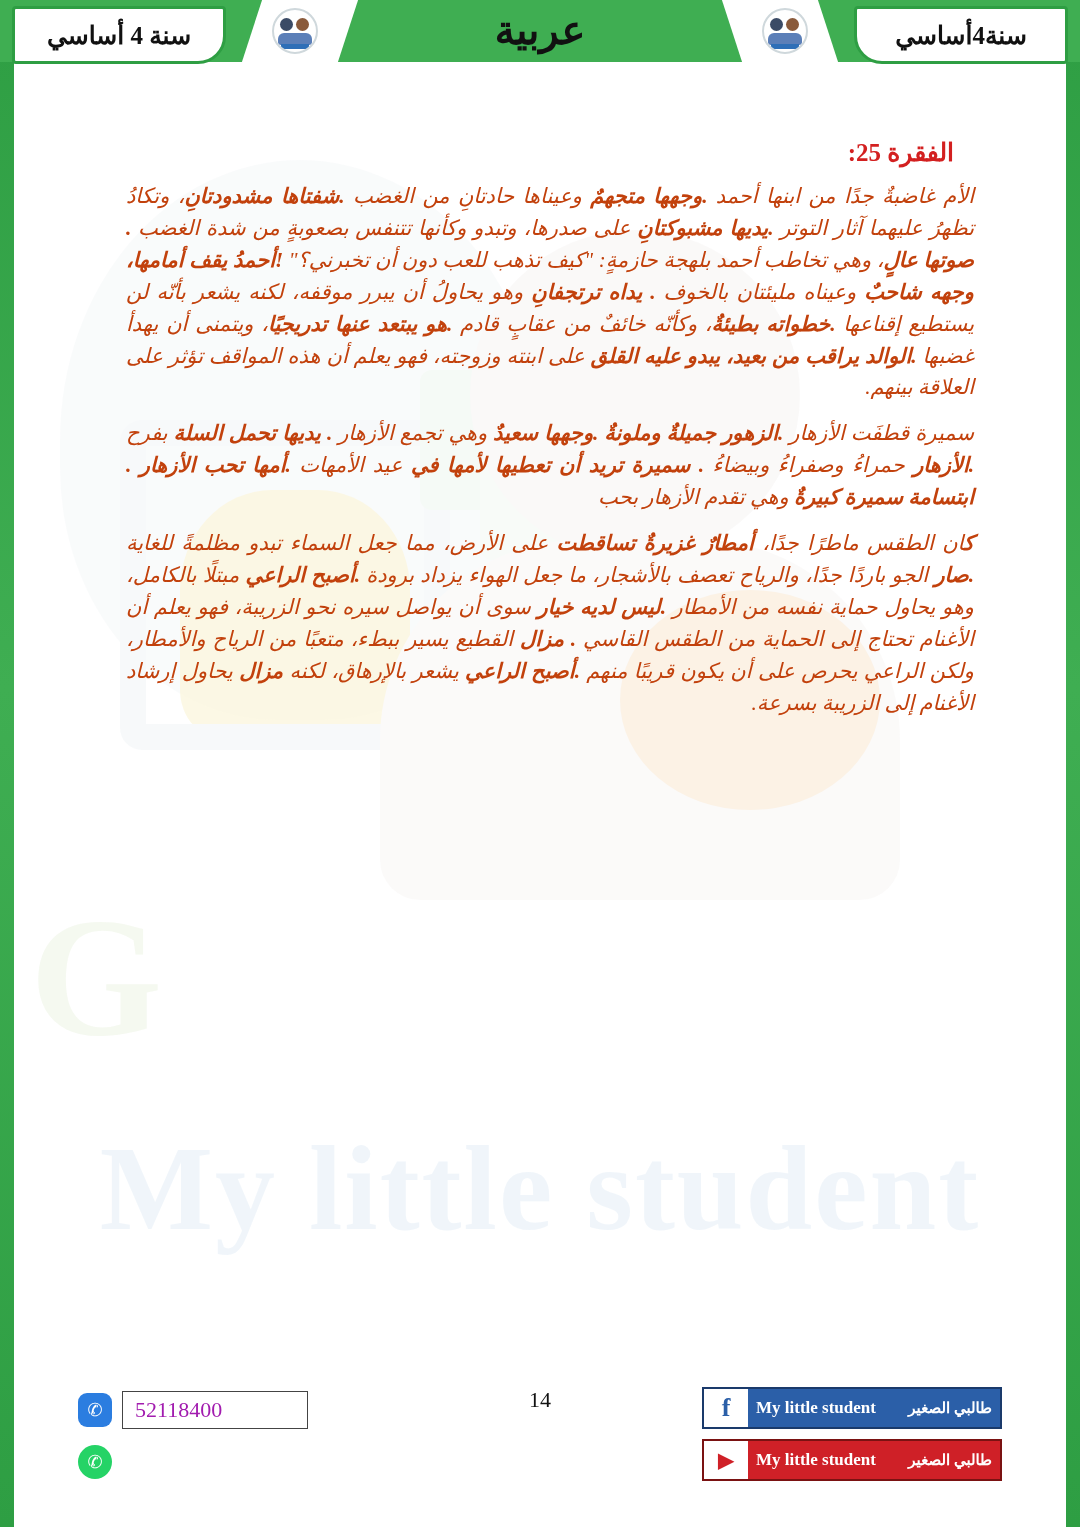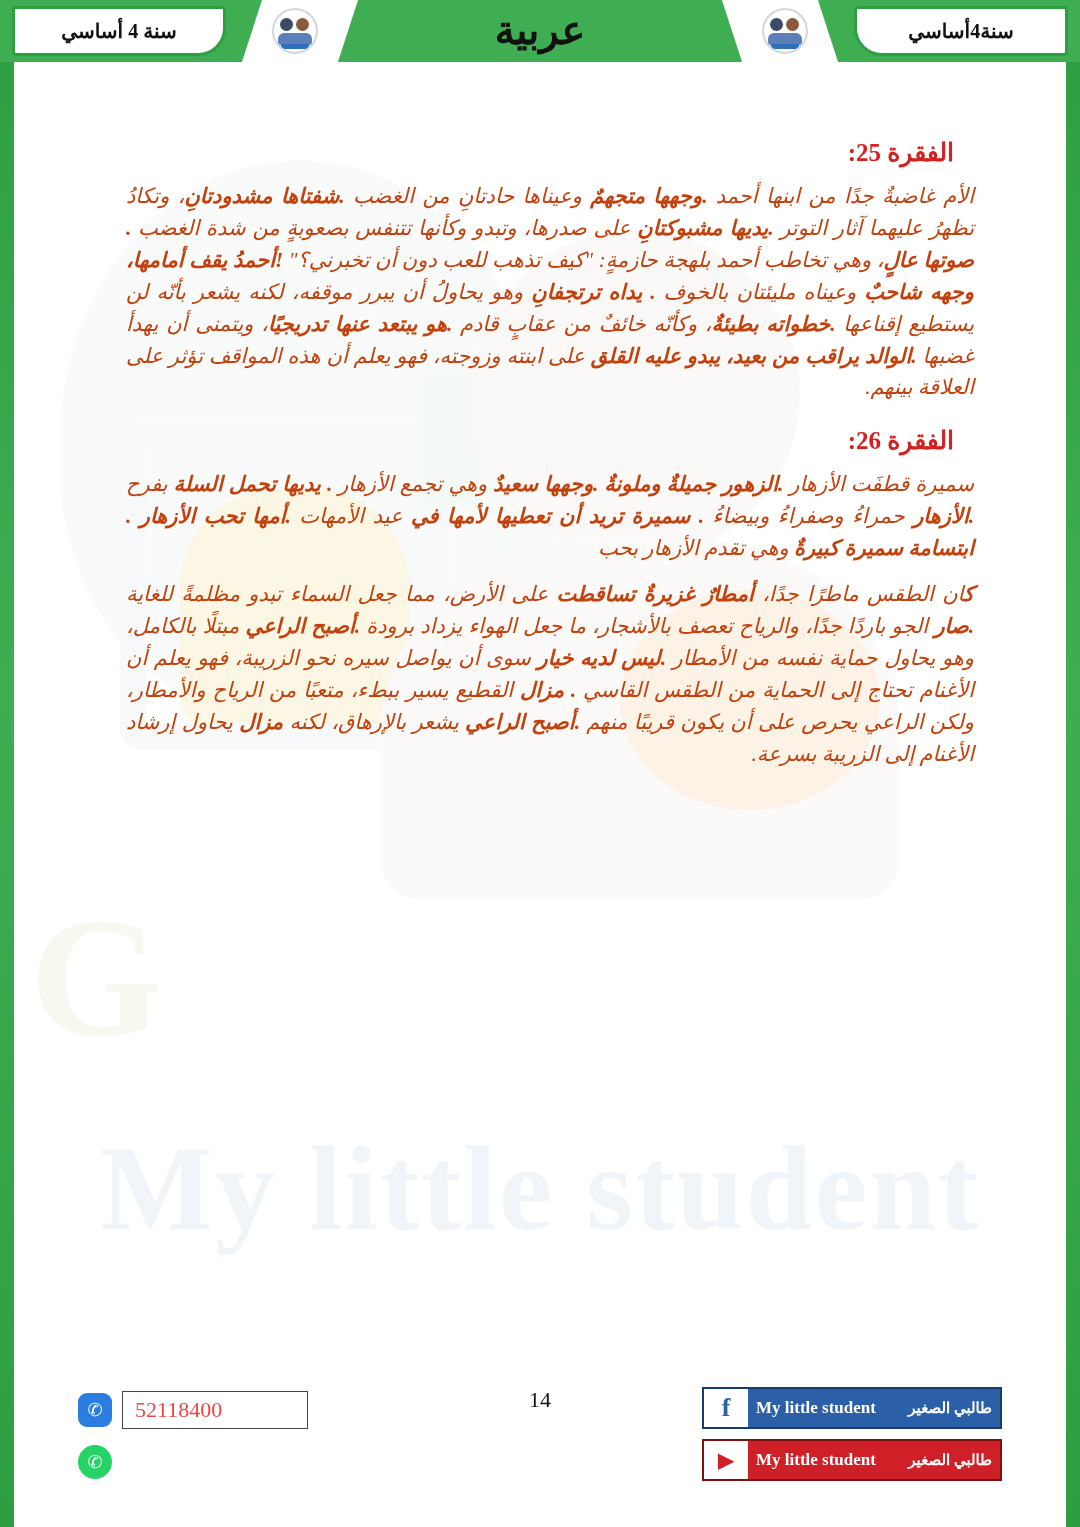--- a/index.html
+++ b/index.html
@@ -138,29 +138,29 @@
     height: 62px;
     width: 96px;
     background: #ffffff;
   }
   .notch-left { left: 252px; transform: skewX(-18deg); }
   .notch-right { right: 252px; transform: skewX(18deg); }
 
   .hdr-tab {
     position: absolute;
     top: 6px;
-    height: 50px;
+    height: 58px;
     background: #ffffff;
     border: 3px solid #2e9e43;
     display: flex;
     align-items: center;
     justify-content: center;
     color: #111;
     font-weight: 700;
-    font-size: 20px;
+    font-size: 25px;
     padding: 0 18px;
   }
   .tab-right {
     right: 12px;
     width: 214px;
     border-radius: 4px 4px 4px 28px;
   }
   .tab-left {
     left: 12px;
     width: 214px;
@@ -301,21 +301,21 @@
     flex: none;
   }
   .ic.tel { background: #2b7de0; border-radius: 9px; }
   .ic.wa { background: #25d366; border-radius: 50%; }
   .num-box {
     border: 1px solid #444;
     background: #fff;
     min-width: 186px;
     padding: 5px 12px;
     font-size: 22px;
-    color: #ef4444;
+    color: #a21caf;
     text-align: left;
   }
   .num-box.wa-box { border-color: #1fae53; }
 
   .social {
     position: absolute;
     right: 78px;
     top: 10px;
     width: 300px;
   }
@@ -403,21 +403,20 @@
     <div class="hdr-tab tab-right">سنة4أساسي</div>
     <div class="hdr-tab tab-left">سنة 4 أساسي</div>
   </div>
 
 
   <div class="content">
 
     <div class="sec-head sp-25">الفقرة 25:</div>
     <div class="para">الأم غاضبةٌ جدًا من ابنها أحمد <b>.وجهها متجهمٌ</b> وعيناها حادتانِ من الغضب <b>.شفتاها مشدودتانِ</b>، وتكادُ تظهرُ عليهما آثار التوتر <b>.يديها مشبوكتانِ</b> على صدرها، وتبدو وكأنها تتنفس بصعوبةٍ من شدة الغضب <b>. صوتها عالٍ</b>، وهي تخاطب أحمد بلهجة حازمةٍ: "كيف تذهب للعب دون أن تخبرني؟" <b>!أحمدُ يقف أمامها، وجهه شاحبٌ</b> وعيناه مليئتان بالخوف <b>. يداه ترتجفانِ</b> وهو يحاولُ أن يبرر موقفه، لكنه يشعر بأنّه لن يستطيع إقناعها <b>.خطواته بطيئةٌ</b>، وكأنّه خائفٌ من عقابٍ قادم <b>.هو يبتعد عنها تدريجيًا</b>، ويتمنى أن يهدأ غضبها <b>.الوالد يراقب من بعيد، يبدو عليه القلق</b> على ابنته وزوجته، فهو يعلم أن هذه المواقف تؤثر على العلاقة بينهم.</div>
 
-    <div class="sec-head sp-26">الفقرة 26:</div>
     <div class="para">سميرة قطفَت الأزهار <b>.الزهور جميلةٌ وملونةٌ .وجهها سعيدٌ</b> وهي تجمع الأزهار <b>. يديها تحمل السلة</b> بفرح <b>.الأزهار</b> حمراءُ وصفراءُ وبيضاءُ <b>. سميرة تريد أن تعطيها لأمها في</b> عيد الأمهات <b>.أمها تحب الأزهار . ابتسامة سميرة كبيرةٌ</b> وهي تقدم الأزهار بحب</div>
 
     <div class="para"><b>ك</b>ان الطقس ماطرًا جدًا، <b>أمطارٌ غزيرةٌ تساقطت</b> على الأرض، مما جعل السماء تبدو مظلمةً للغاية <b>.صار</b> الجو باردًا جدًا، والرياح تعصف بالأشجار، ما جعل الهواء يزداد برودة <b>.أصبح الراعي</b> مبتلًا بالكامل، وهو يحاول حماية نفسه من الأمطار <b>.ليس لديه خيار</b> سوى أن يواصل سيره نحو الزريبة، فهو يعلم أن الأغنام تحتاج إلى الحماية من الطقس القاسي <b>. مزال</b> القطيع يسير ببطء، متعبًا من الرياح والأمطار، ولكن الراعي يحرص على أن يكون قريبًا منهم <b>.أصبح الراعي</b> يشعر بالإرهاق، لكنه <b>مزال</b> يحاول إرشاد الأغنام إلى الزريبة بسرعة.</div>
 
   </div>
 
   <div class="footer">
     <div class="page-num">14</div>
 
     <div class="contact">

